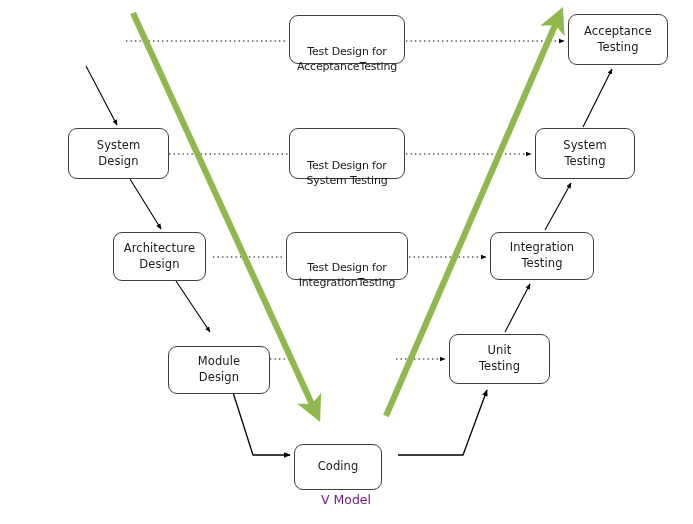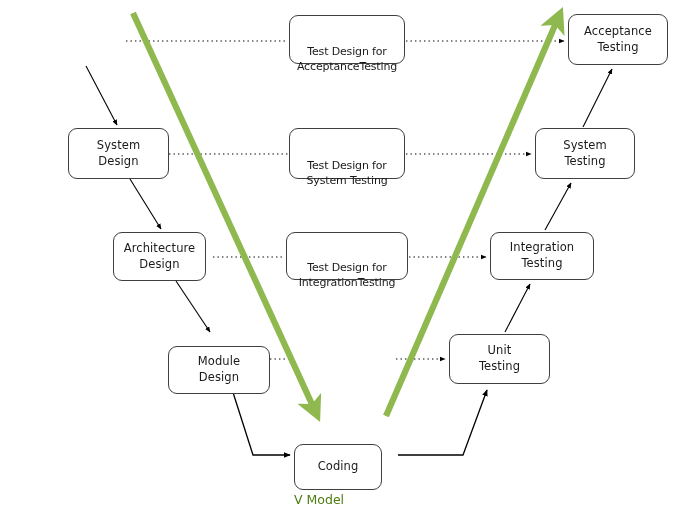--- a/index.html
+++ b/index.html
@@ -48,22 +48,22 @@
   }
   .node-label.tight {
     letter-spacing: -0.15px;
     font-size: 11px;
     margin-top: 40px;
   }
   .caption {
     position: absolute;
     font-family: "DejaVu Sans", sans-serif;
     font-size: 12.5px;
-    color: #4d7c0f;
-    text-align: left;
+    color: #701a75;
+    text-align: center;
     z-index: 3;
   }
 </style>
 </head>
 <body>
 
 <div id="canvas">
 
   <svg id="diagram-svg" viewBox="0 0 693 524" xmlns="http://www.w3.org/2000/svg">
     <defs>

